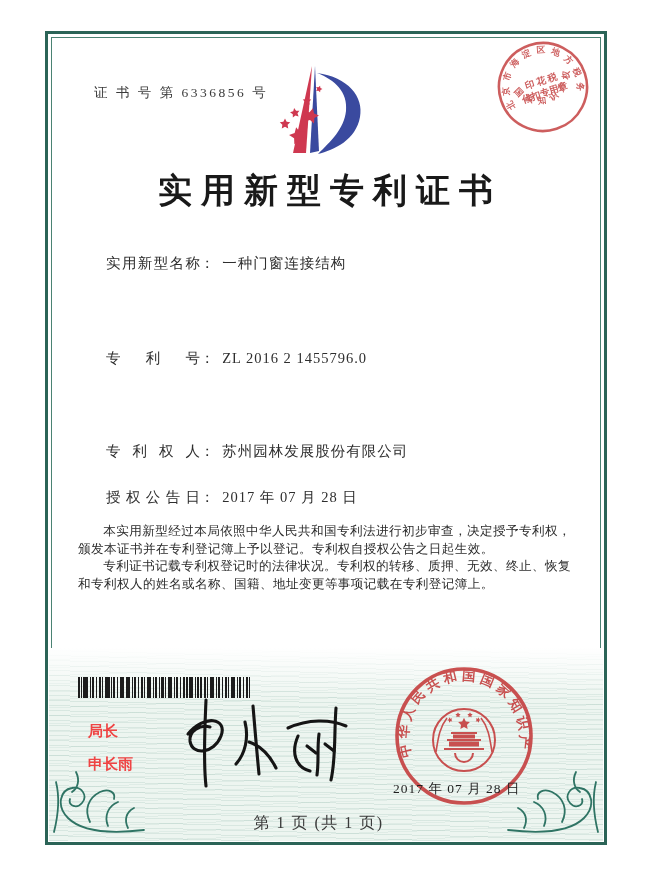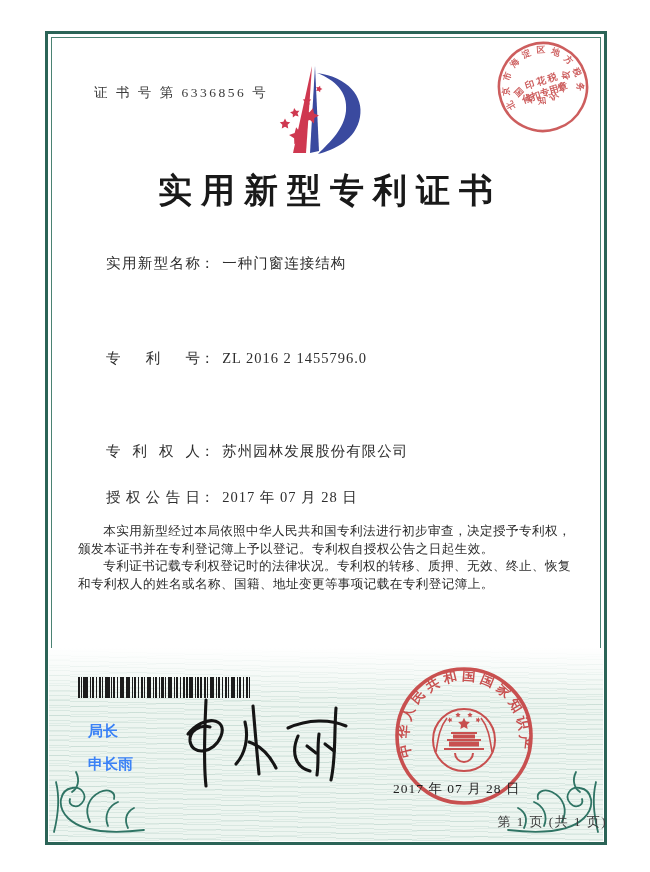--- a/index.html
+++ b/index.html
@@ -27,28 +27,28 @@
   .fvalue{margin-left:4px;letter-spacing:1px;}
   .body-text{position:absolute;left:78px;top:517px;width:500px;font-size:12.6px;line-height:17.6px;
     color:#2b2b2b;letter-spacing:.4px;z-index:2;margin-top:6px;}
   .body-text p{margin:0;text-indent:2em;}
   .barcode{position:absolute;left:78px;top:677px;width:174px;height:21px;z-index:2;
     background-image:
       repeating-linear-gradient(90deg,#1c1c1c 0 1px, rgba(0,0,0,0) 1px 3px),
       repeating-linear-gradient(90deg,#1c1c1c 0 2px, rgba(0,0,0,0) 2px 7px),
       repeating-linear-gradient(90deg, rgba(0,0,0,0) 0 5px, #1c1c1c 5px 6px, rgba(0,0,0,0) 6px 13px);}
   .issuer{position:absolute;left:88px;top:714px;font-family:"Liberation Sans","DejaVu Sans",sans-serif;
-    font-size:15px;font-weight:600;color:#3b82f6;line-height:33px;z-index:2;}
+    font-size:15px;font-weight:600;color:#ef4444;line-height:33px;z-index:2;}
   .signature{position:absolute;left:148px;top:694px;z-index:3;}
   .seal{position:absolute;z-index:2;}
   .seal.tax{left:486px;top:30px;transform:rotate(-18deg);}
   .seal.authority{left:387px;top:660px;}
   .issue-date{position:absolute;left:393px;top:780px;font-size:13.5px;color:#1f1f1f;
     letter-spacing:1px;z-index:4;white-space:nowrap;}
-  .footer{position:absolute;left:30px;right:43px;top:813px;text-align:right;font-size:13px;
+  .footer{position:absolute;left:30px;right:43px;top:813px;text-align:center;font-size:16px;
     letter-spacing:1.5px;color:#3a3a3a;z-index:2;}
   svg text{font-family:"Liberation Serif","DejaVu Serif",serif;}
 </style>
 </head>
 <body>
 
 <div class="page">
 
   <svg width="0" height="0" style="position:absolute" aria-hidden="true">
     <defs>

